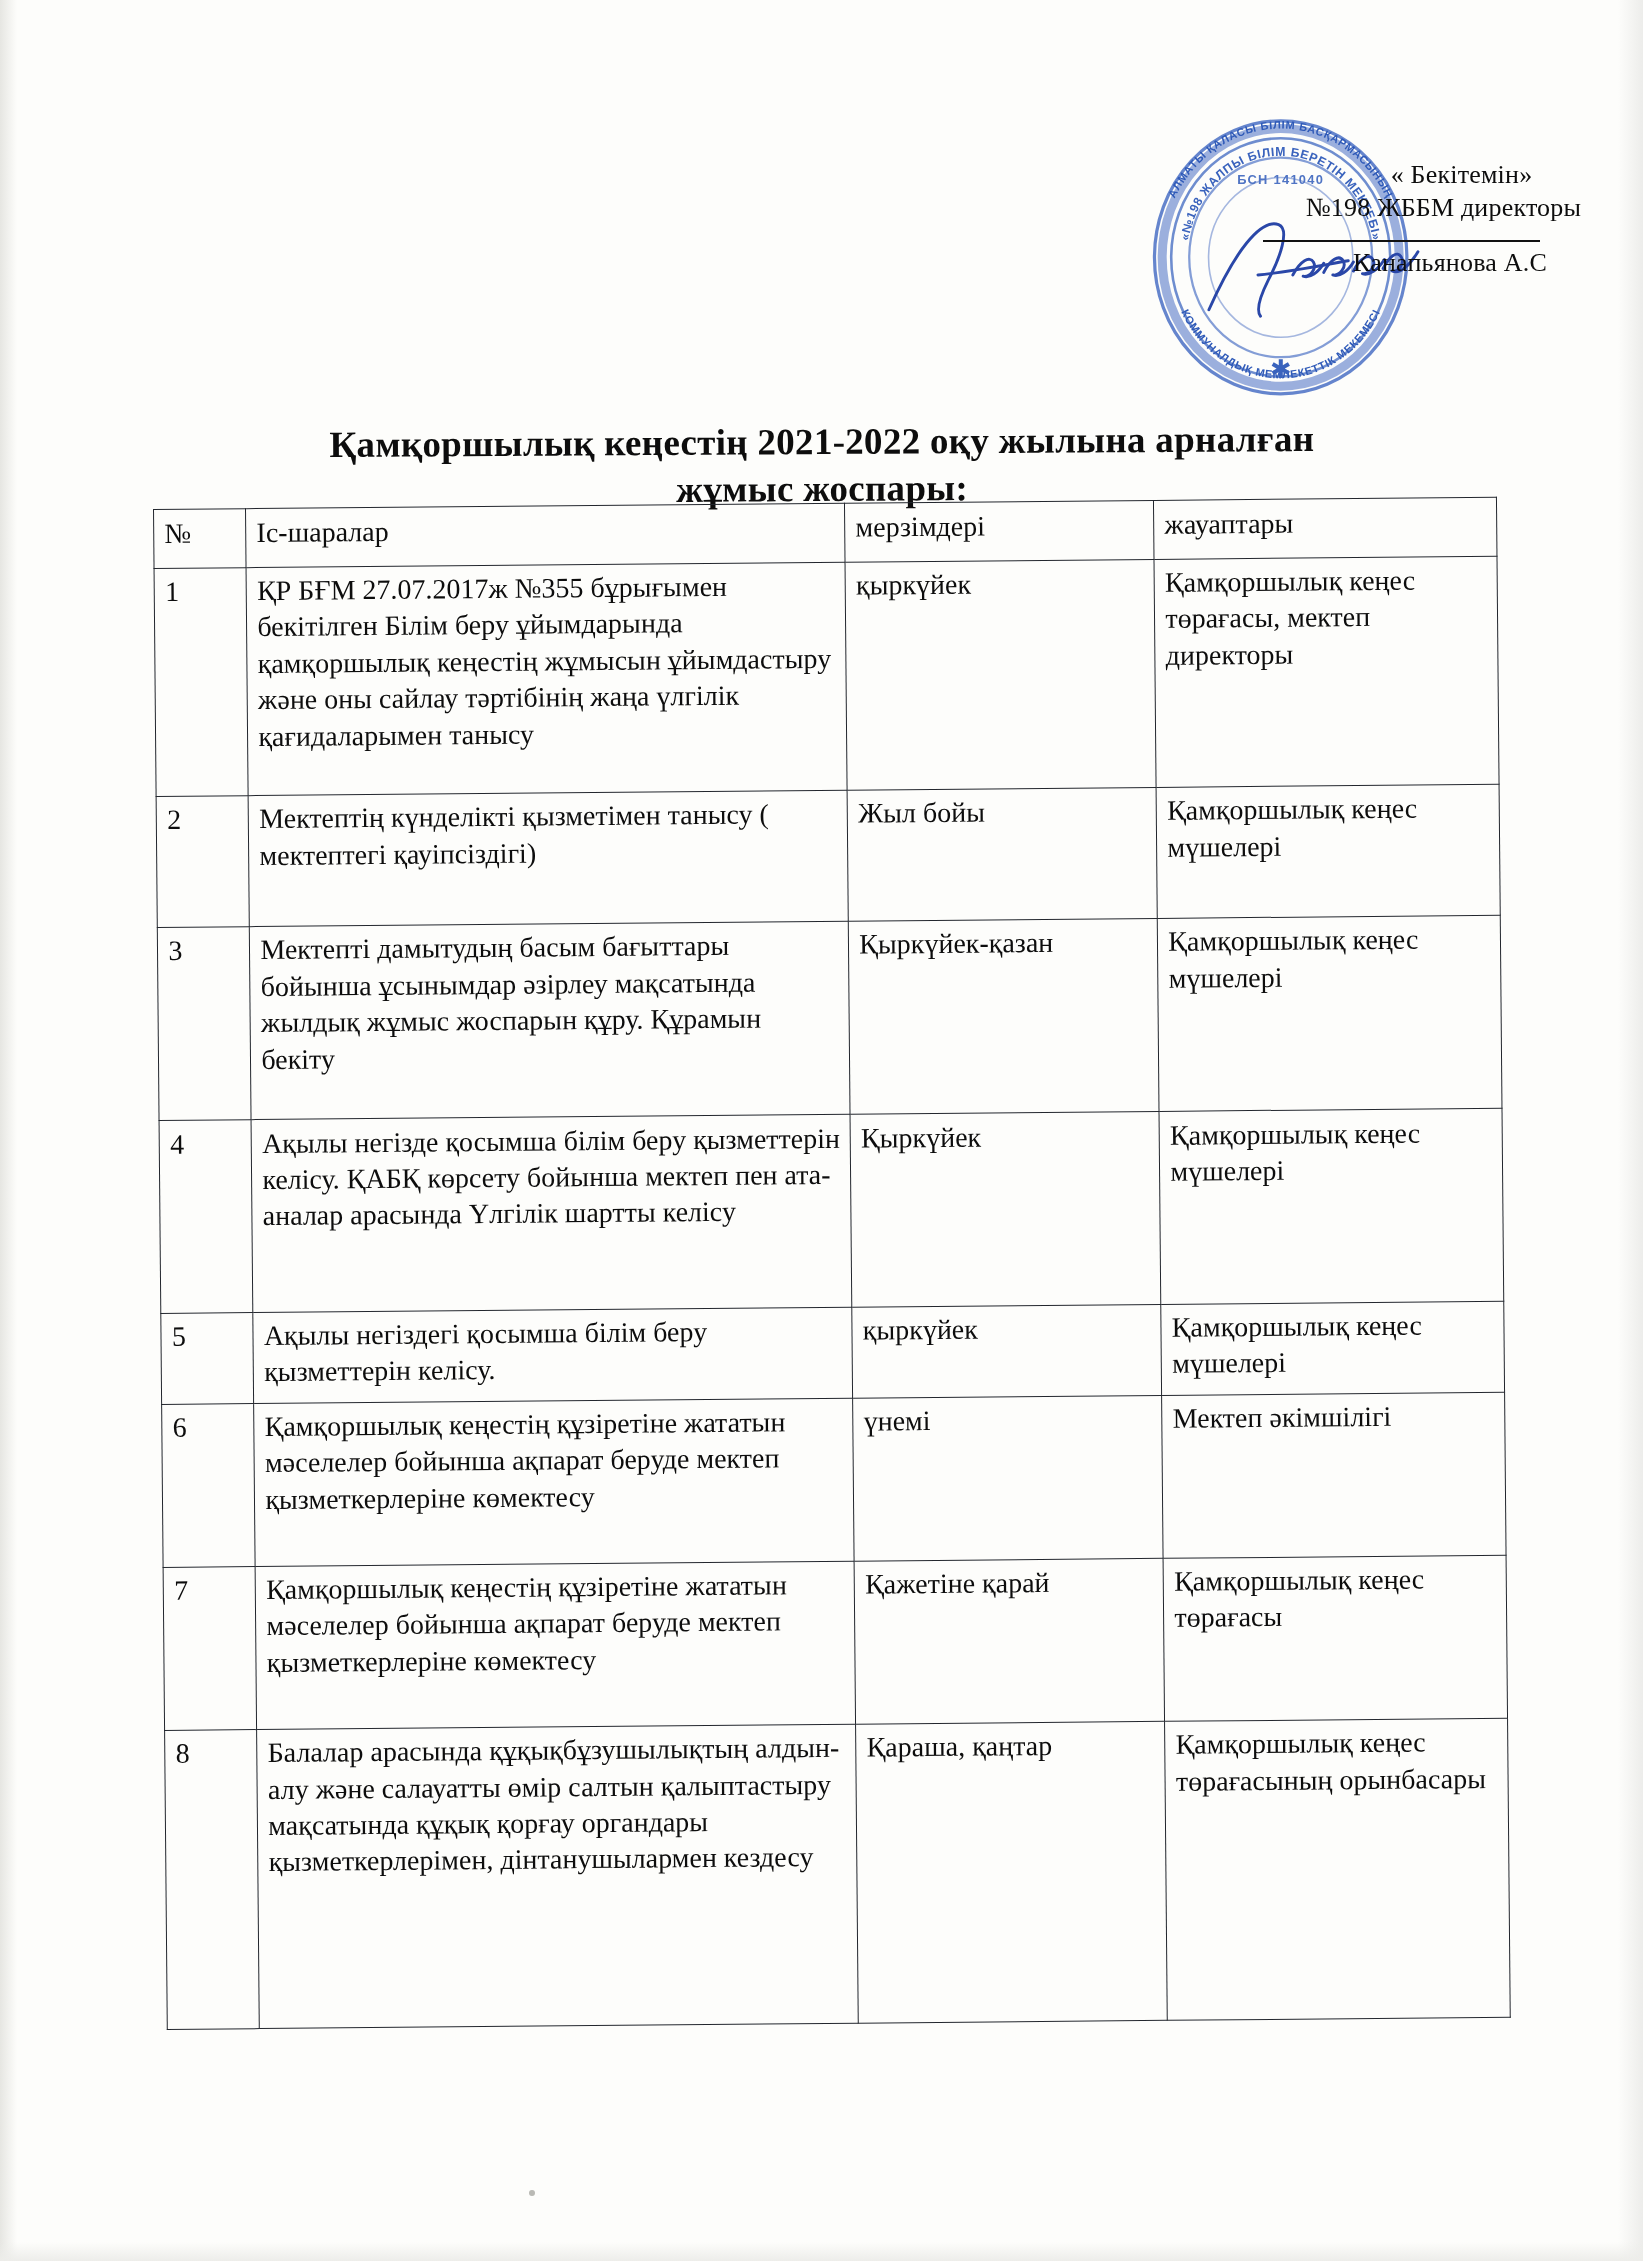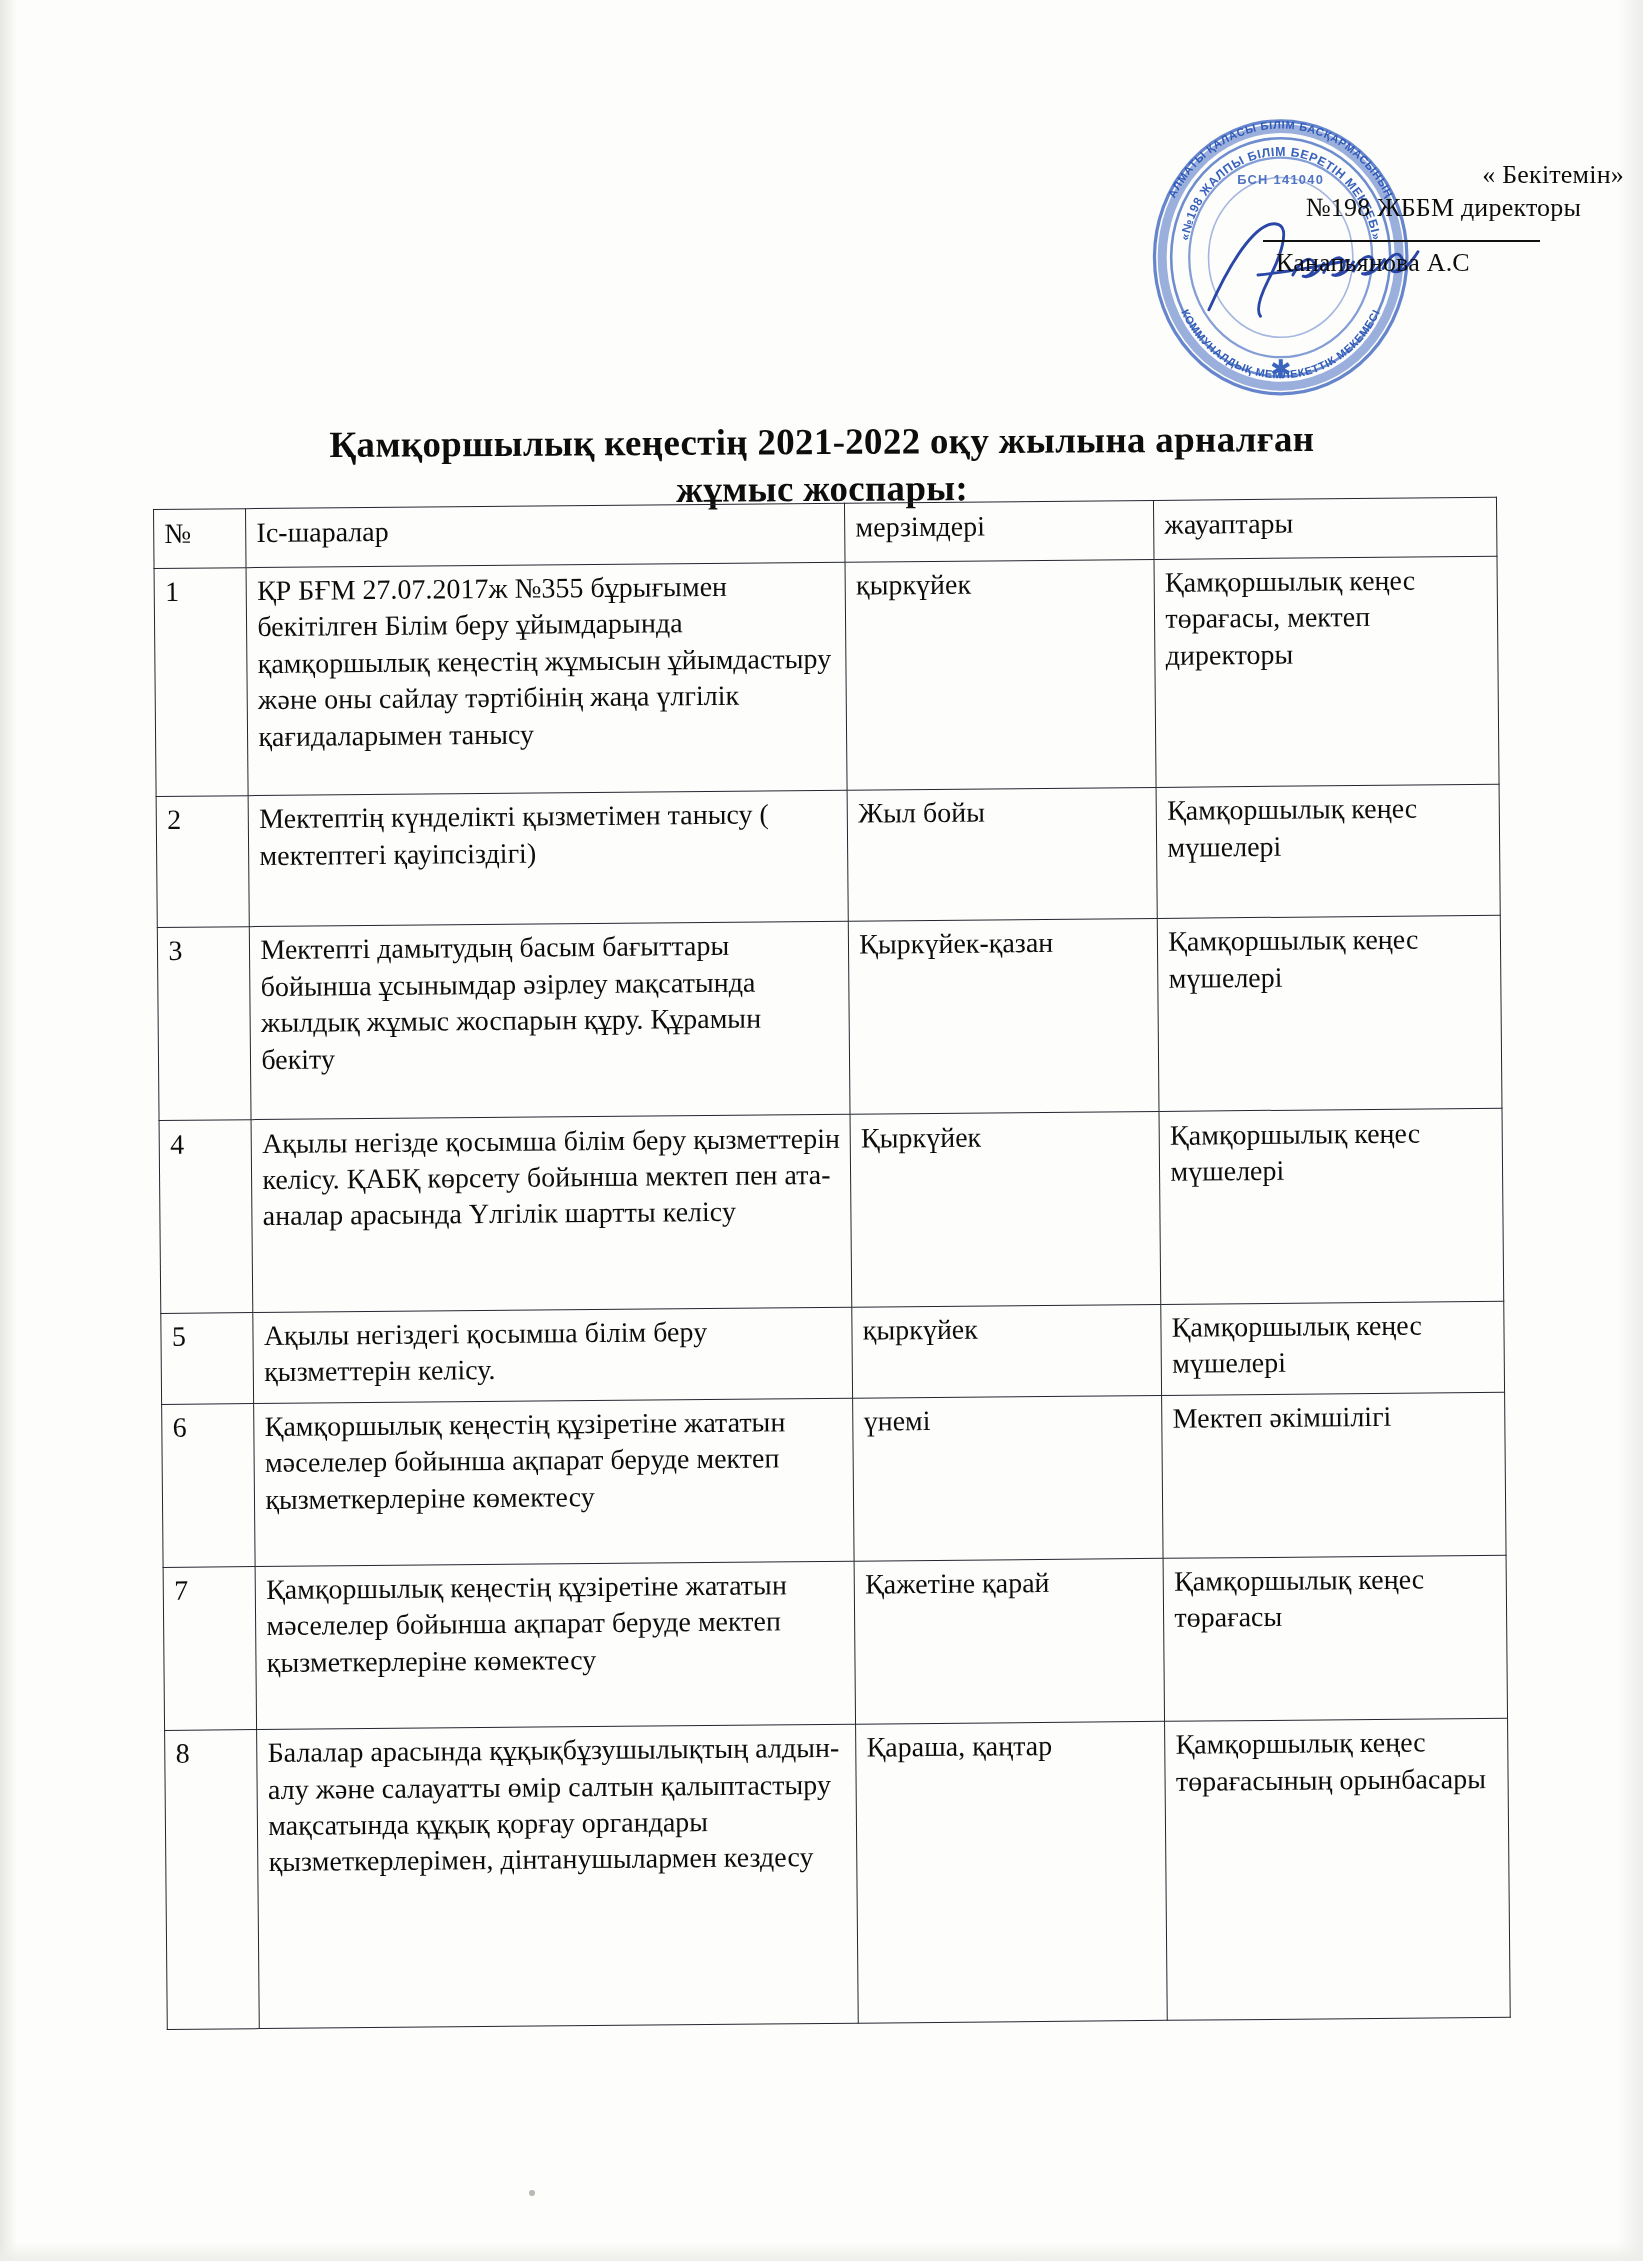--- a/index.html
+++ b/index.html
@@ -47,29 +47,29 @@
   .approval-block {
     position: absolute;
     left: 1263px;
     top: 158px;
     width: 361px;
     font-size: 26px;
     line-height: 1.28;
     letter-spacing: 0.2px;
   }
   .approval-line { white-space: nowrap; }
-  .approval-confirm { text-align: right; padding-left: 36px; }
+  .approval-confirm { text-align: center; padding-left: 36px; }
   .approval-director { text-align: center; }
   .sig-rule {
     width: 277px;
     height: 1.9px;
     background: #111;
     margin: 15.5px 0 3.9px 0;
   }
-  .approval-name { text-align: left; padding-left: 13px; }
+  .approval-name { text-align: center; padding-left: 13px; }
 
   
   .stamp {
     position: absolute;
     left: 1128px;
     top: 108px;
     width: 306px;
     height: 293px;
     pointer-events: none;
   }

